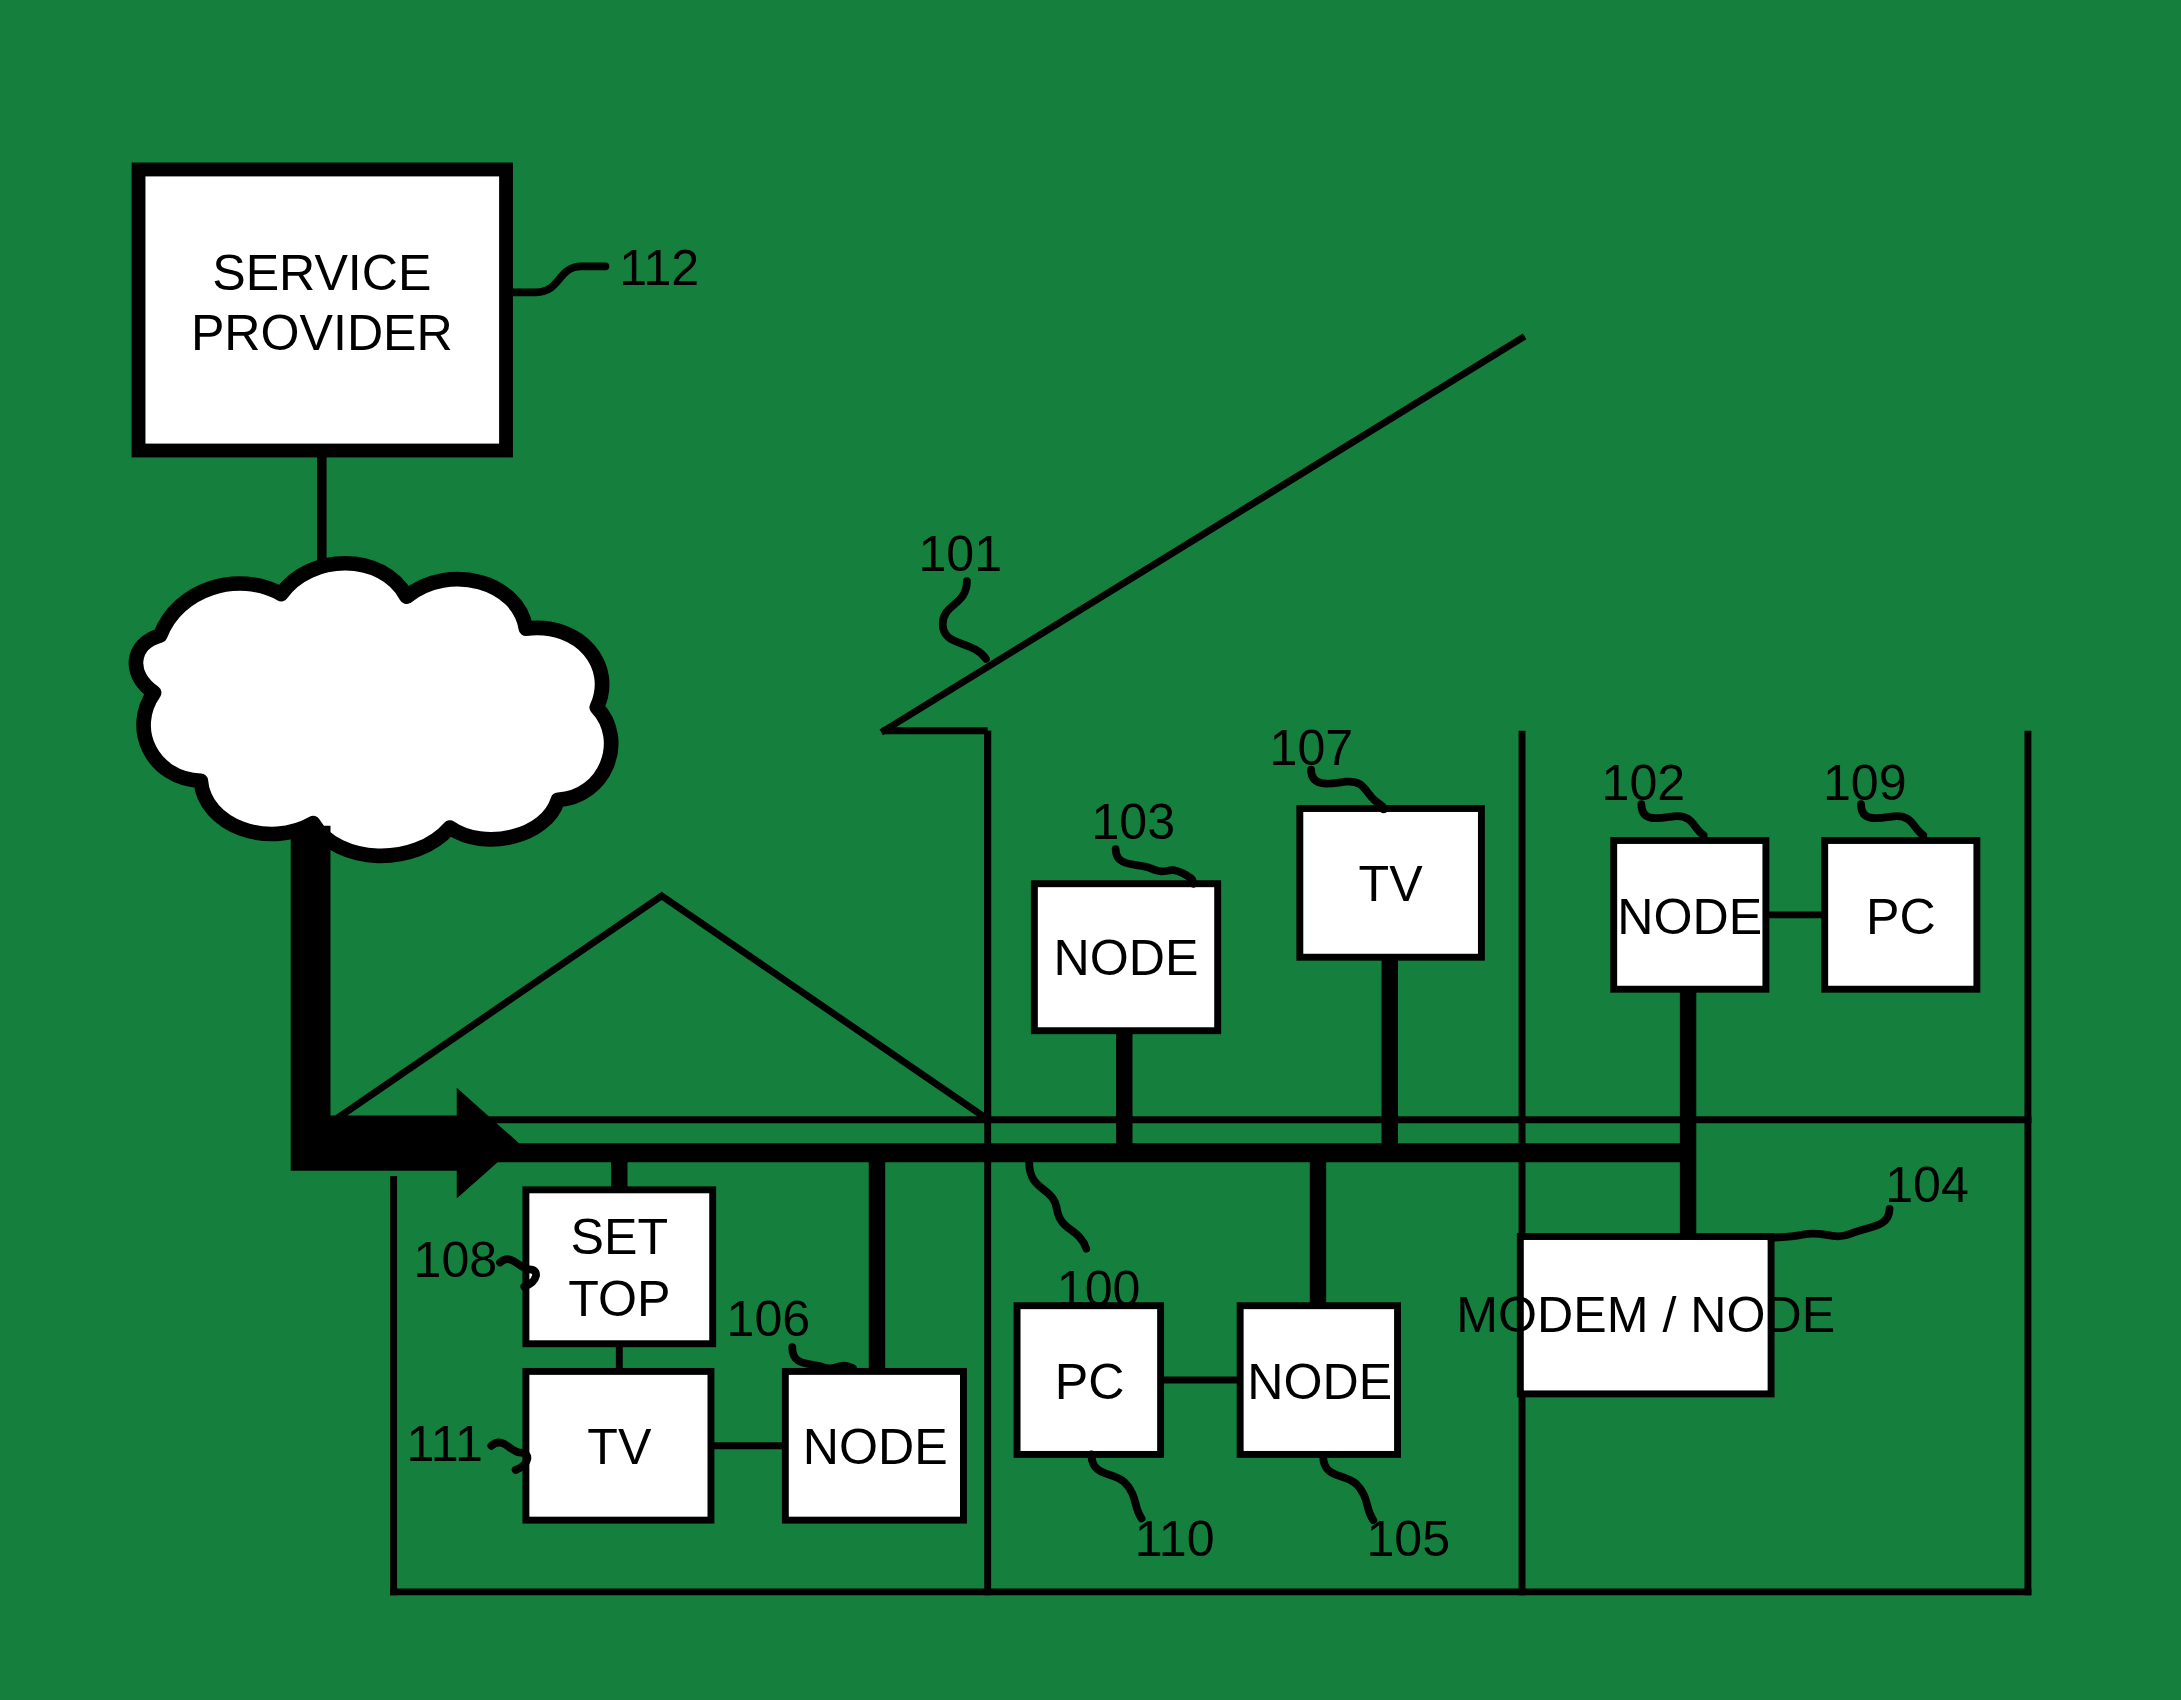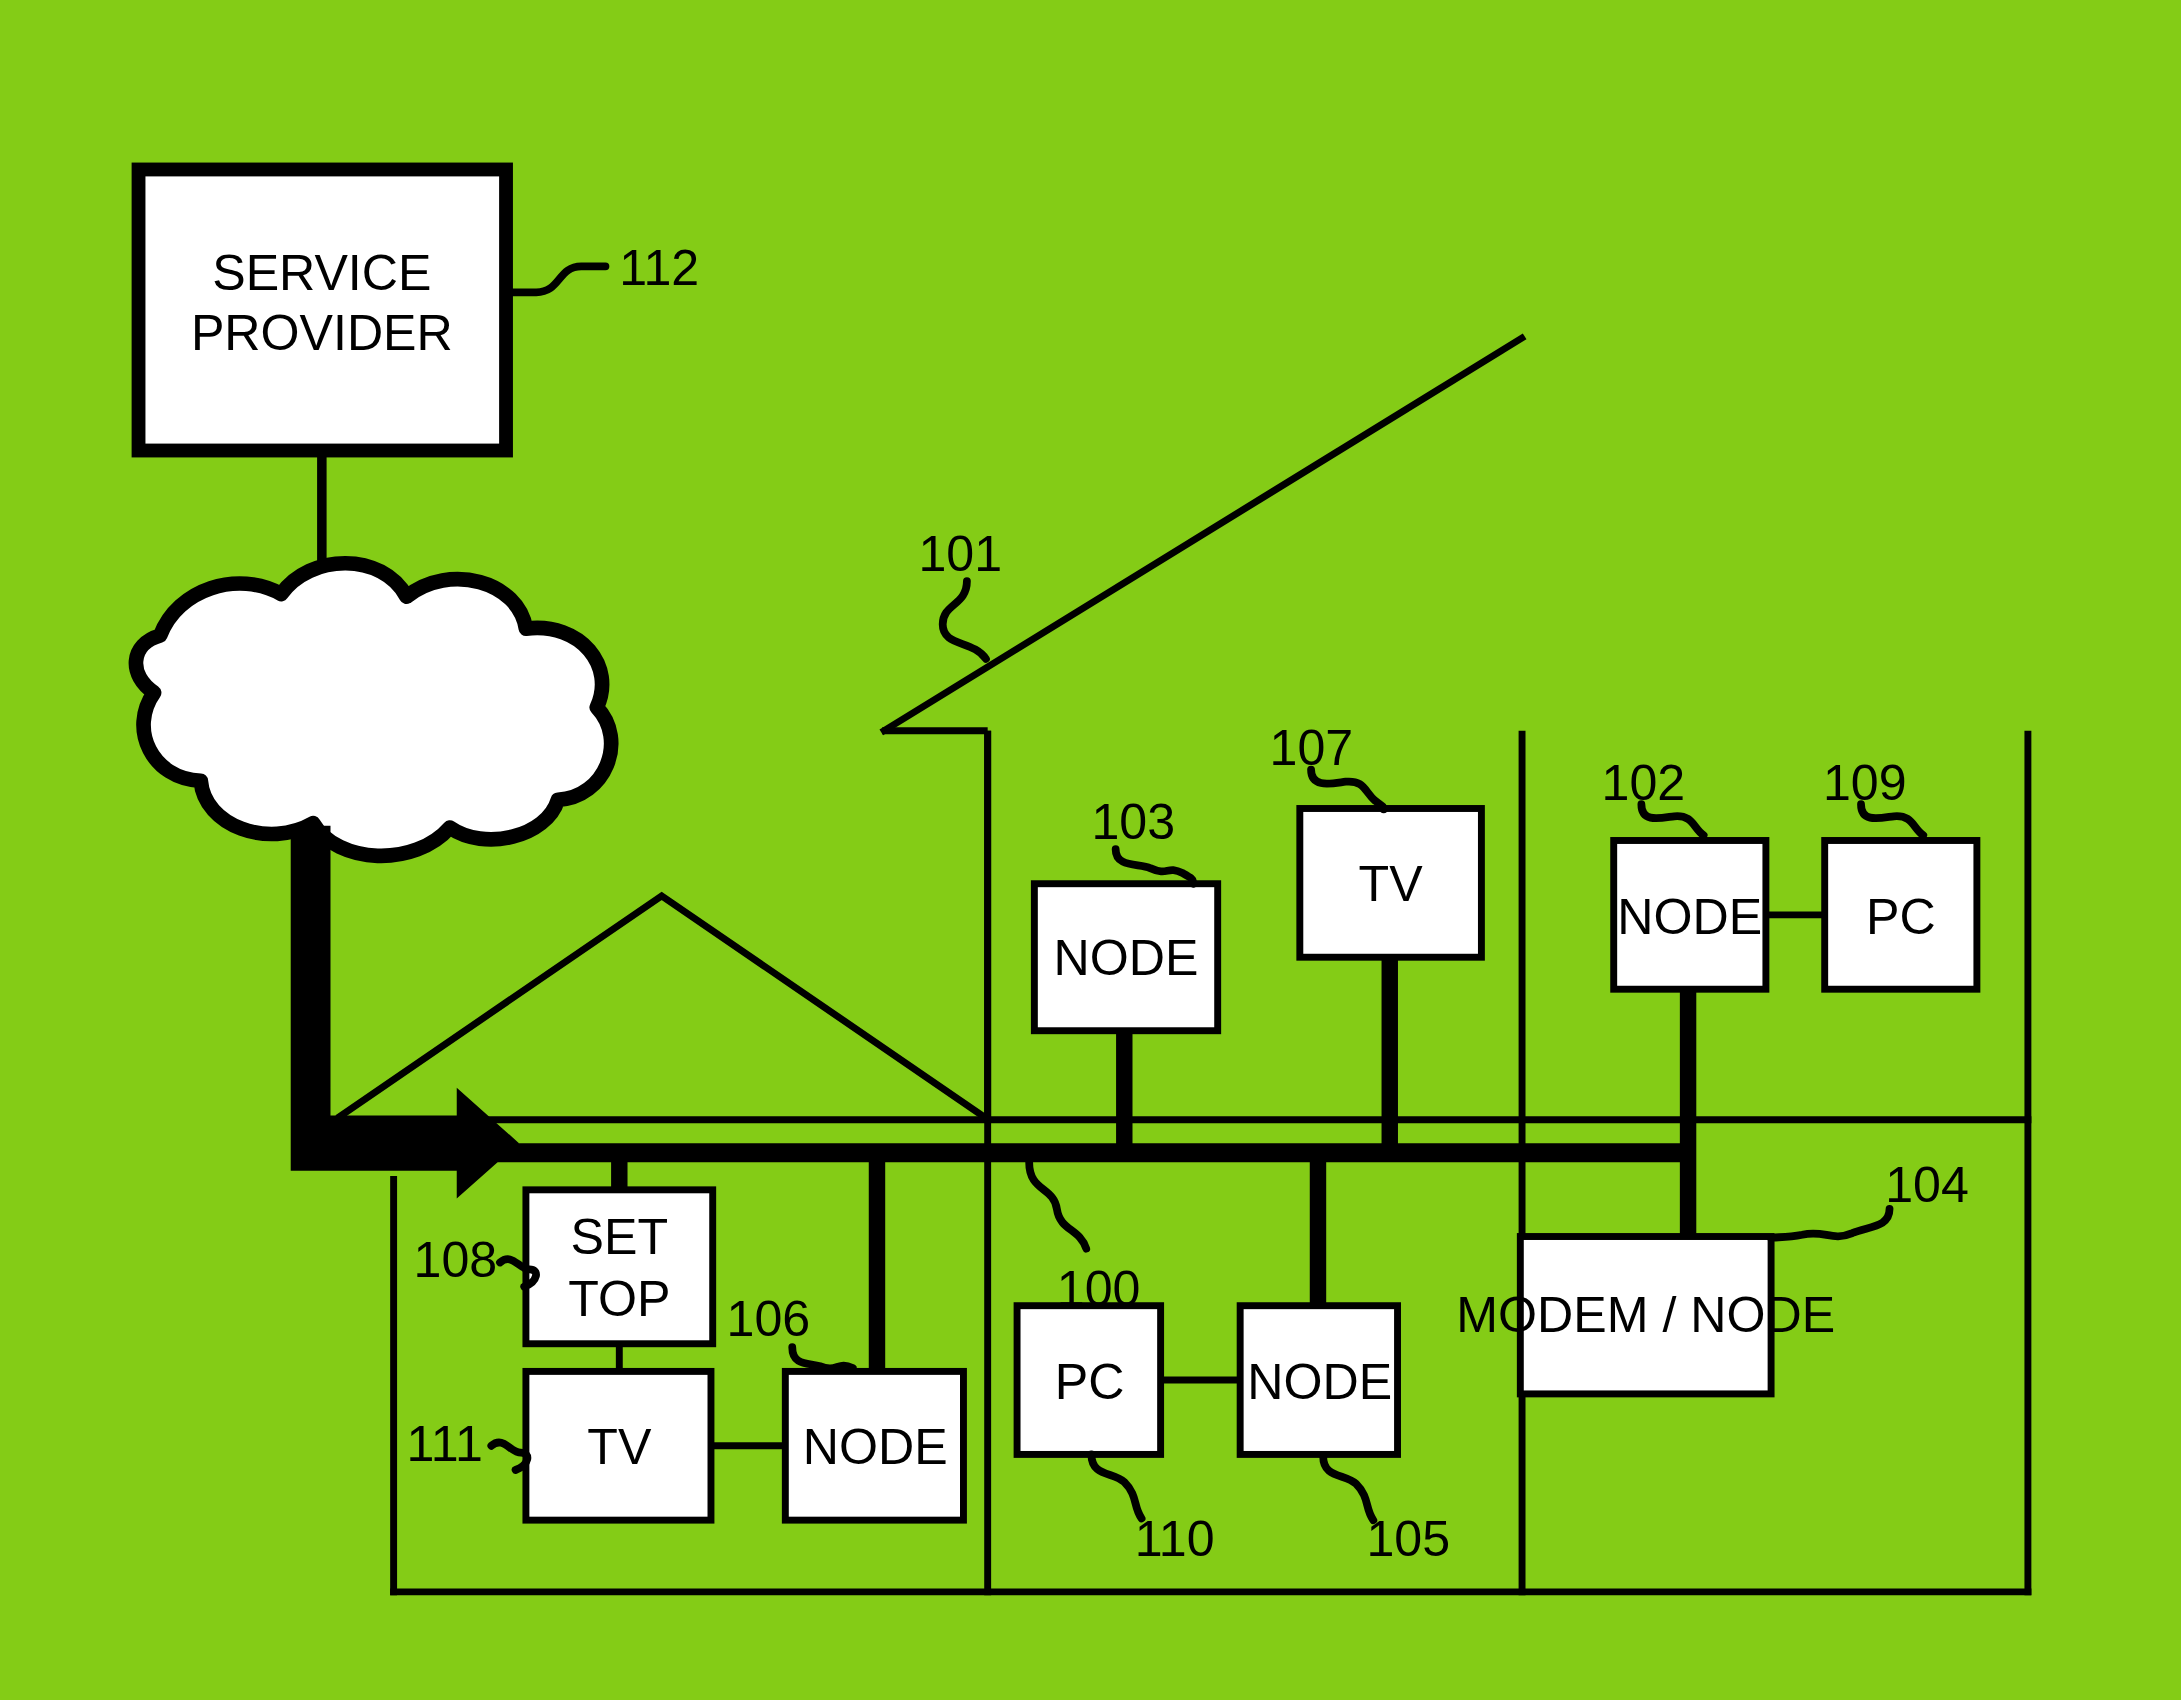--- a/index.html
+++ b/index.html
@@ -4,21 +4,21 @@
 <style>
   html, body {
     margin: 0;
     padding: 0;
     background: #ffffff;
   }
   #stage {
     position: relative;
     width: 2182px;
     height: 1700px;
-    background: #84cc16;
+    background: #15803d;
     font-family: "Liberation Sans", sans-serif;
     overflow: hidden;
   }
   #canvas {
     position: absolute;
     top: 0; left: 0;
     width: 2182px;
     height: 1700px;
   }
   .ref-label {

